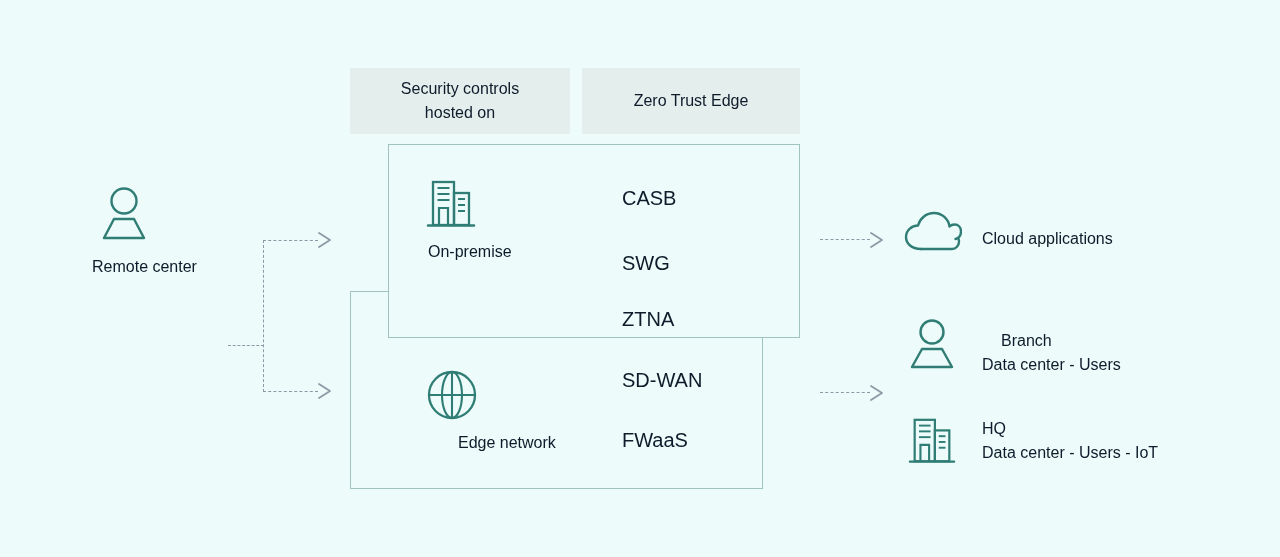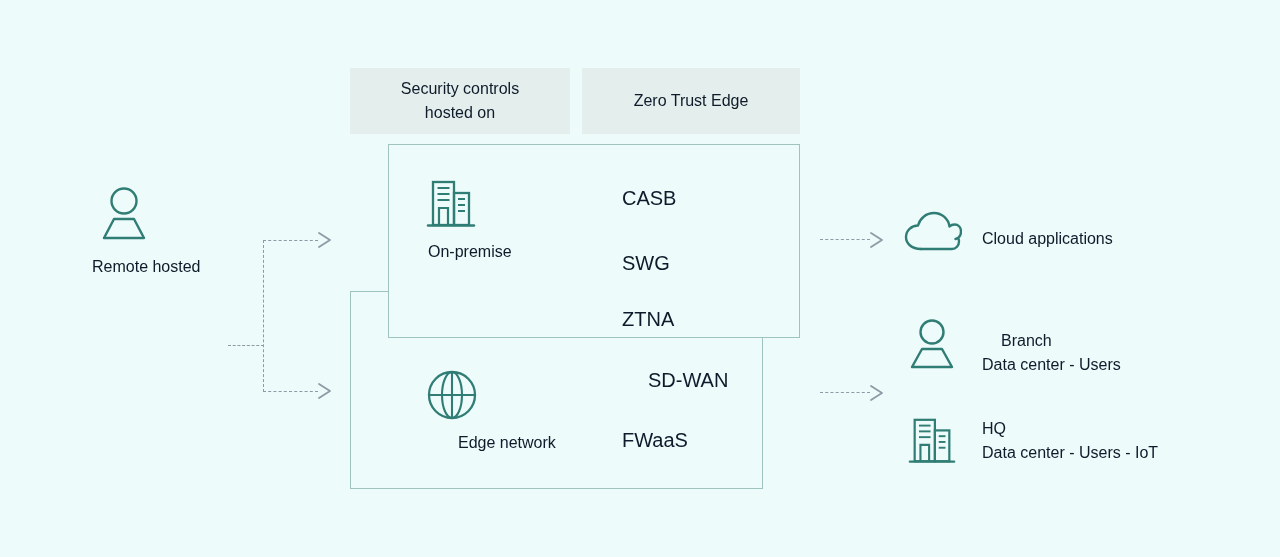--- a/index.html
+++ b/index.html
@@ -84,21 +84,21 @@
 
   <div class="abs groupbox upper" style="left:388px; top:144px; width:412px; height:194px;"></div>
 
   <div class="abs" style="left:98px; top:186px; width:52px; height:58px;">
     <svg width="52" height="58" viewBox="0 0 52 58">
       <circle class="teal" cx="26" cy="15" r="12.5" stroke-width="2.4"></circle>
       <path class="teal" d="M6 52 L16 33 L36 33 L46 52 Z" stroke-width="2.4" stroke-linejoin="round"></path>
     </svg>
   </div>
 
-  <div class="abs label-node" style="left:92px; top:255px;">Remote hosted</div>
+  <div class="abs label-node" style="left:92px; top:255px;">Remote center</div>
 
 
   <div class="abs dash-v" style="left:263px; top:240px; height:152px;"></div>
 
   <div class="abs dash-h" style="left:263px; top:240px; width:55px;"></div>
 
   <div class="abs dash-h" style="left:263px; top:391px; width:55px;"></div>
 
   <div class="abs dash-h" style="left:228px; top:345px; width:36px;"></div>
 
@@ -141,21 +141,21 @@
       <ellipse class="teal" cx="27" cy="27" rx="10" ry="23" stroke-width="2.1"></ellipse>
       <line class="teal" x1="4" y1="27" x2="50" y2="27" stroke-width="2.1"></line>
       <line class="teal" x1="27" y1="4" x2="27" y2="50" stroke-width="2.1"></line>
     </svg>
   </div>
   <div class="abs label-node" style="left:428px; top:431px;margin-left:30px;">Edge network</div>
 
   <div class="abs label-service" style="left:622px; top:187px;">CASB</div>
   <div class="abs label-service" style="left:622px; top:252px;">SWG</div>
   <div class="abs label-service" style="left:622px; top:308px;">ZTNA</div>
-  <div class="abs label-service" style="left:622px; top:369px;margin-left:26px;">SD-WAN</div>
+  <div class="abs label-service" style="left:622px; top:369px;">SD-WAN</div>
   <div class="abs label-service" style="left:622px; top:429px;">FWaaS</div>
 
   <div class="abs dash-h" style="left:820px; top:239px; width:50px;"></div>
   <div class="abs arrowhead" style="left:868px; top:231px;">
     <svg width="18" height="18" viewBox="0 0 18 18">
       <polyline points="3,2 14,9 3,16" fill="none" stroke="#8c9aa5" stroke-width="1.8" stroke-linecap="round" stroke-linejoin="round"></polyline>
     </svg>
   </div>
 
   <div class="abs dash-h" style="left:820px; top:392px; width:50px;"></div>

